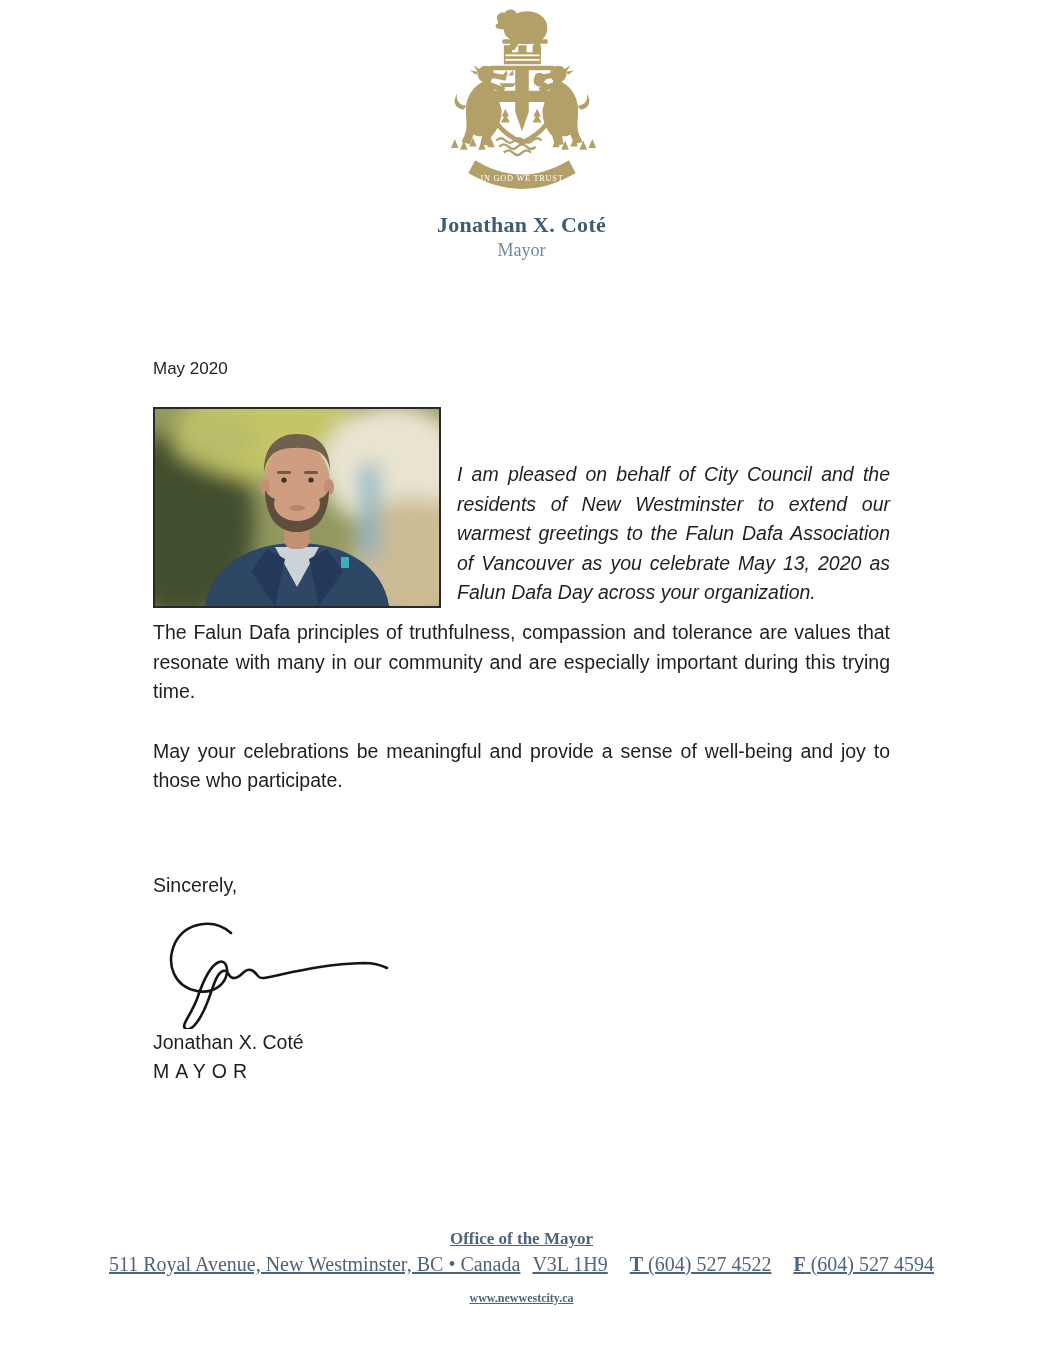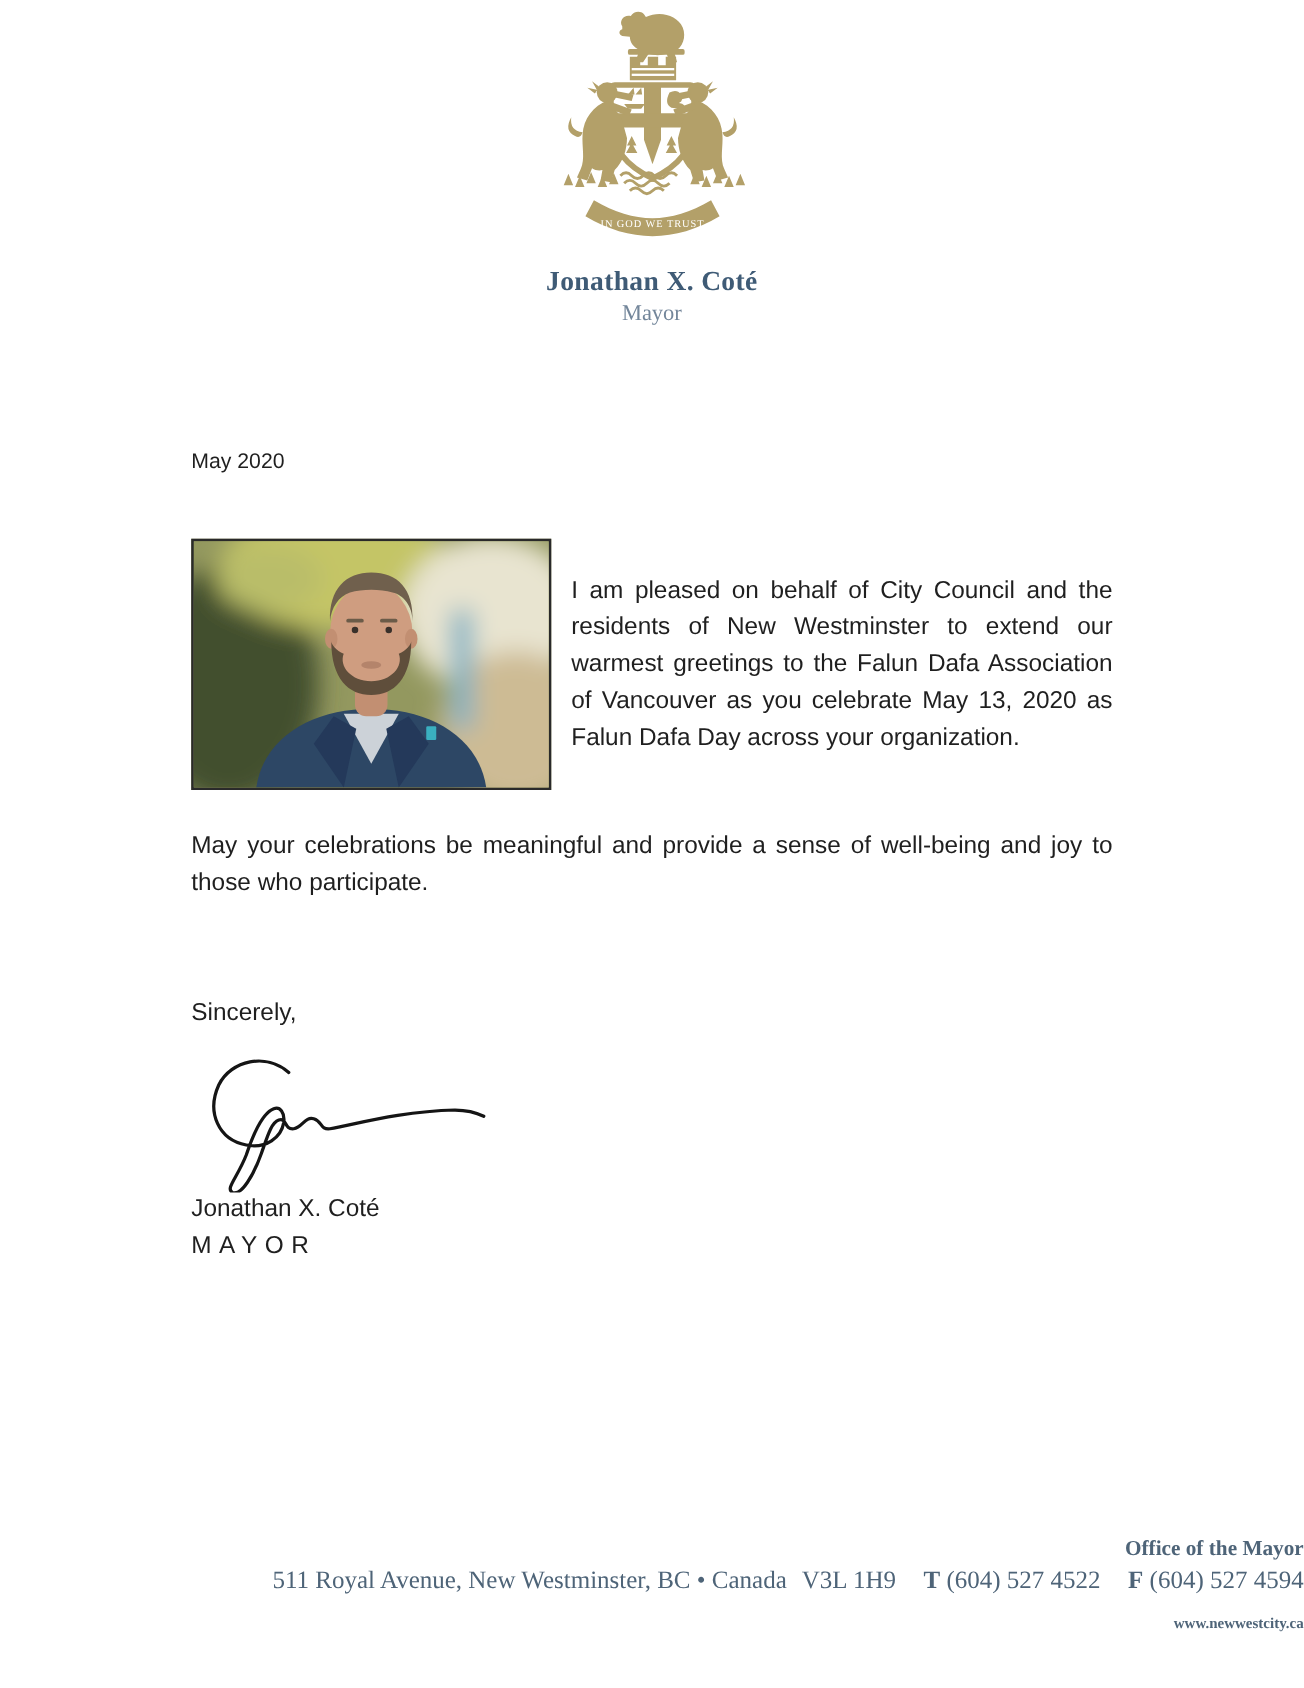--- a/index.html
+++ b/index.html
@@ -21,42 +21,43 @@
   .head-title {
     margin-top:2px;
     font-family:"Liberation Serif", serif;
     font-size:18px; color:#73869a;
   }
 
   
   .content { width:737px; margin-left:153px; }
   .date { margin-top:98px; font-size:17px; }
 
-  .intro-row { display:flex; margin-top:52px; align-items:center; }
+  .intro-row { display:flex; margin-top:28px; align-items:flex-end;font-style:italic; }
   .photo-frame {
     width:288px; height:201px; border:2px solid #2a2a2a;
     flex:0 0 auto; background:#93985f;
   }
   .photo-frame svg { display:block; }
   .para { font-size:19.5px; line-height:29.6px; text-align:justify; }
   .p1 { margin-left:16px; width:433px; }
   .p2 { margin-top:10px; }
   .p3 { margin-top:30px; }
 
   .closing { margin-top:78px; font-size:19.5px; }
   .signature { margin-top:22px; margin-left:8px; display:block; }
   .signer-name { margin-top:2px; font-size:19.5px; }
   .signer-title { margin-top:6px; font-size:19.5px; letter-spacing:6px; }
 
   
   .footer {
     position:absolute; left:0; right:0; bottom:44px;
-    text-align:right;
+    text-align:center;
     font-family:"Liberation Serif", serif;
     color:#4e6478;
+    text-decoration:underline;
   }
   .footer .office { font-weight:700; font-size:17px; }
   .footer .corp { font-size:16px; margin-top:3px; }
   .footer .addr { font-size:20px; margin-top:4px; }
   .footer .addr .gap { display:inline-block; width:22px; }
   .footer .addr .gap-sm { display:inline-block; width:12px; }
   .footer .addr b { font-weight:700; }
   .footer .site { font-weight:700; font-size:12px; margin-top:15px; }
 </style>
 </head>
@@ -171,20 +172,21 @@
             <rect x="122" y="62" width="14" height="3" rx="1.5" fill="#6b5b48"></rect>
             <rect x="149" y="62" width="14" height="3" rx="1.5" fill="#6b5b48"></rect>
           </g>
         </g>
       </svg>
     </div>
 
     <p class="para p1">I am pleased on behalf of City Council and the residents of New Westminster to extend our warmest greetings to the Falun Dafa Association of Vancouver as you celebrate May 13, 2020 as Falun Dafa Day across your organization.</p>
   </div>
 
+  <p class="para p2">The Falun Dafa principles of truthfulness, compassion and tolerance are values that resonate with many in our community and are especially important during this trying time.</p>
   <p class="para p3">May your celebrations be meaningful and provide a sense of well-being and joy to those who participate.</p>
 
   <div class="closing">Sincerely,</div>
 
   <svg class="signature" width="236" height="110" viewBox="0 0 236 110">
     <path fill="none" stroke="#151515" stroke-width="2.6" stroke-linecap="round" d="M70,14 C52,-2 24,4 14,24 C4,46 14,68 36,72 C52,75 64,66 66,54
              C67,46 63,41 58,43 C50,46 42,62 36,80 C29,98 19,107 25,110
              C32,113 42,96 48,79 C53,65 56,54 62,52 C69,50 66,60 74,59
              C81,58 83,49 90,51 C97,53 95,60 103,59 C125,55 160,45 203,44
              C212,44 220,46 226,49"></path>

